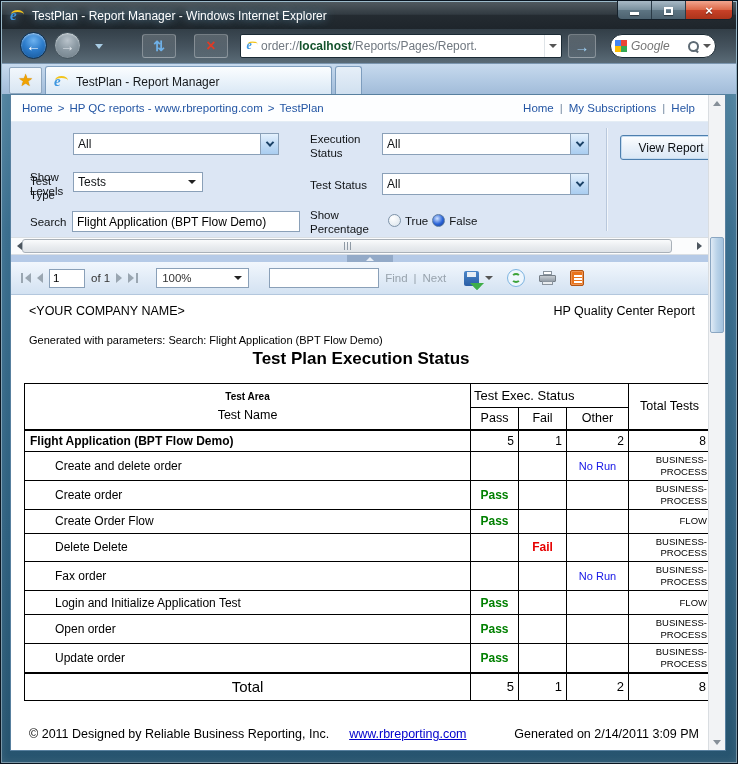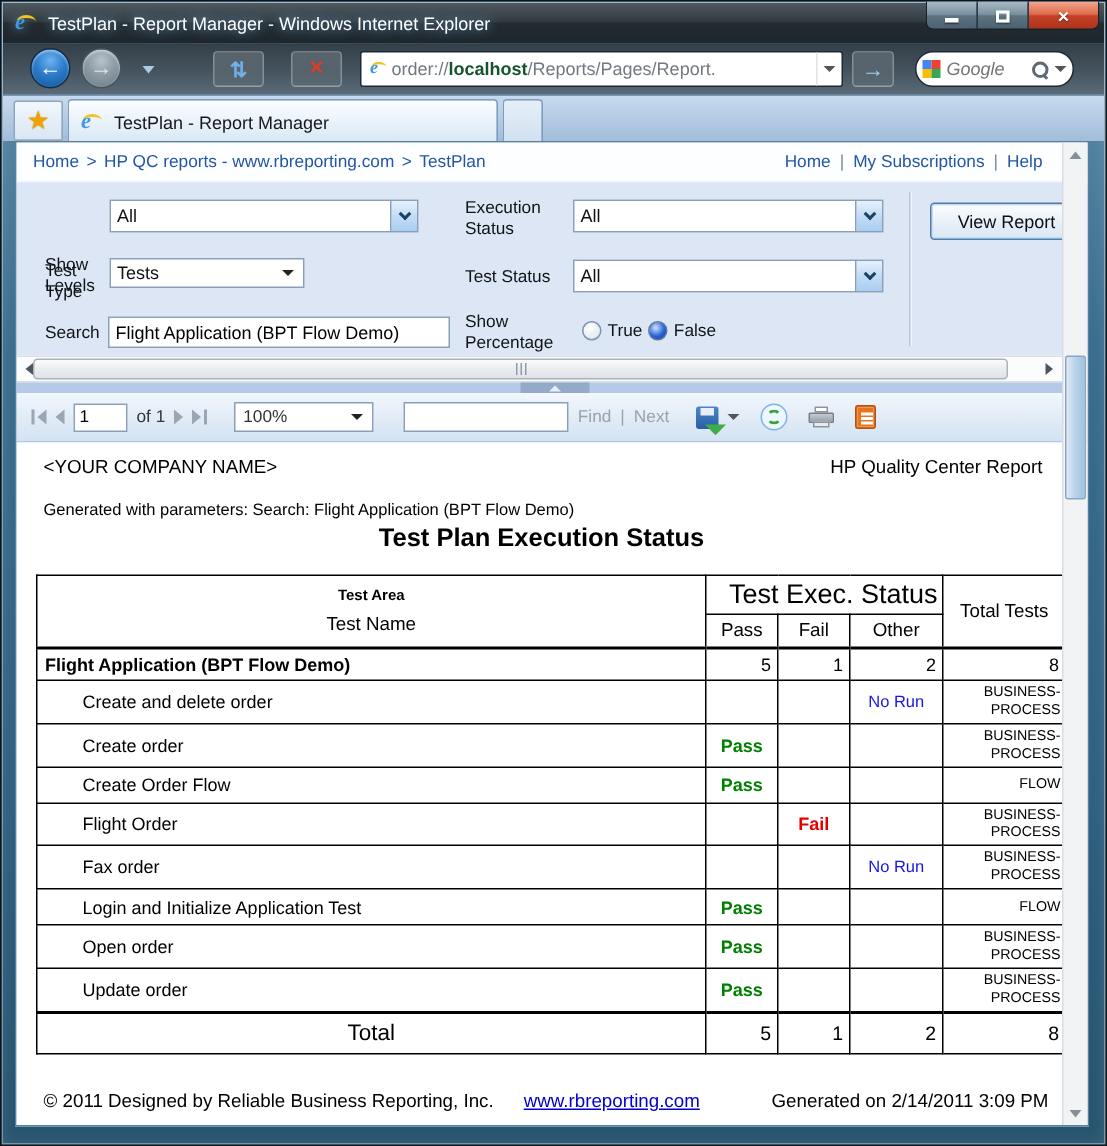--- a/index.html
+++ b/index.html
@@ -129,21 +129,21 @@
   .product{position:absolute;right:30px;top:9px;font-size:12.5px;}
   .params{position:absolute;left:18px;top:39px;font-size:11px;}
   .rtitle{position:absolute;left:0;top:54px;width:700px;text-align:center;font-size:17px;font-weight:bold;}
   .version{position:absolute;right:1px;top:3px;writing-mode:vertical-rl;font-size:10px;color:#d5d9dd;}
   table.rep{position:absolute;left:13px;top:88px;border-collapse:collapse;table-layout:fixed;width:686px;}
   table.rep td{border:1px solid #000;padding:2px 3px;vertical-align:middle;overflow:hidden;}
   .c-name{width:446px;} .c-pass{width:48px;} .c-fail{width:48px;} .c-other{width:62px;} .c-tot{width:82px;}
   .hname{text-align:center;border-bottom-width:2px !important;}
   .hname .l1{font-weight:bold;font-size:10px;padding:3px 0 4px;}
   .hname .l2{font-size:12.5px;padding:2px 0 3px;}
-  .hexec{text-align:right;font-size:18px;height:24px;}
+  .hexec{text-align:left;font-size:13px;height:24px;}
   .hsub{text-align:center;font-size:12.5px;height:22px;border-bottom-width:2px !important;}
   .htotal{text-align:center;font-size:12.5px;line-height:1.35;border-bottom-width:2px !important;}
   .grow td{height:22px;}
   .grow .gname{font-weight:bold;padding-left:5px;}
   .num{text-align:right;padding-right:4px !important;}
   .drow .dname{padding-left:30px;}
   .drow td{height:28px;}
   .drow.short td{height:24px;}
   .st{font-weight:bold;font-size:12px;text-align:center;}
   .st.norun{font-weight:normal;font-size:11px;}
@@ -405,21 +405,21 @@
           <td class="ttype">BUSINESS-PROCESS</td>
         </tr>
         <tr class="drow short">
           <td class="dname">Create Order Flow</td>
           <td class="st" style="color: rgb(0, 128, 0);">Pass</td>
           <td class="st"></td>
           <td class="st"></td>
           <td class="ttype">FLOW</td>
         </tr>
         <tr class="drow">
-          <td class="dname">Flight Order</td>
+          <td class="dname">Delete Delete</td>
           <td class="st"></td>
           <td class="st" style="color: rgb(230, 0, 0);">Fail</td>
           <td class="st"></td>
           <td class="ttype">BUSINESS-PROCESS</td>
         </tr>
         <tr class="drow">
           <td class="dname">Fax order</td>
           <td class="st"></td>
           <td class="st"></td>
           <td class="st norun" style="color: rgb(20, 20, 230);">No Run</td>

